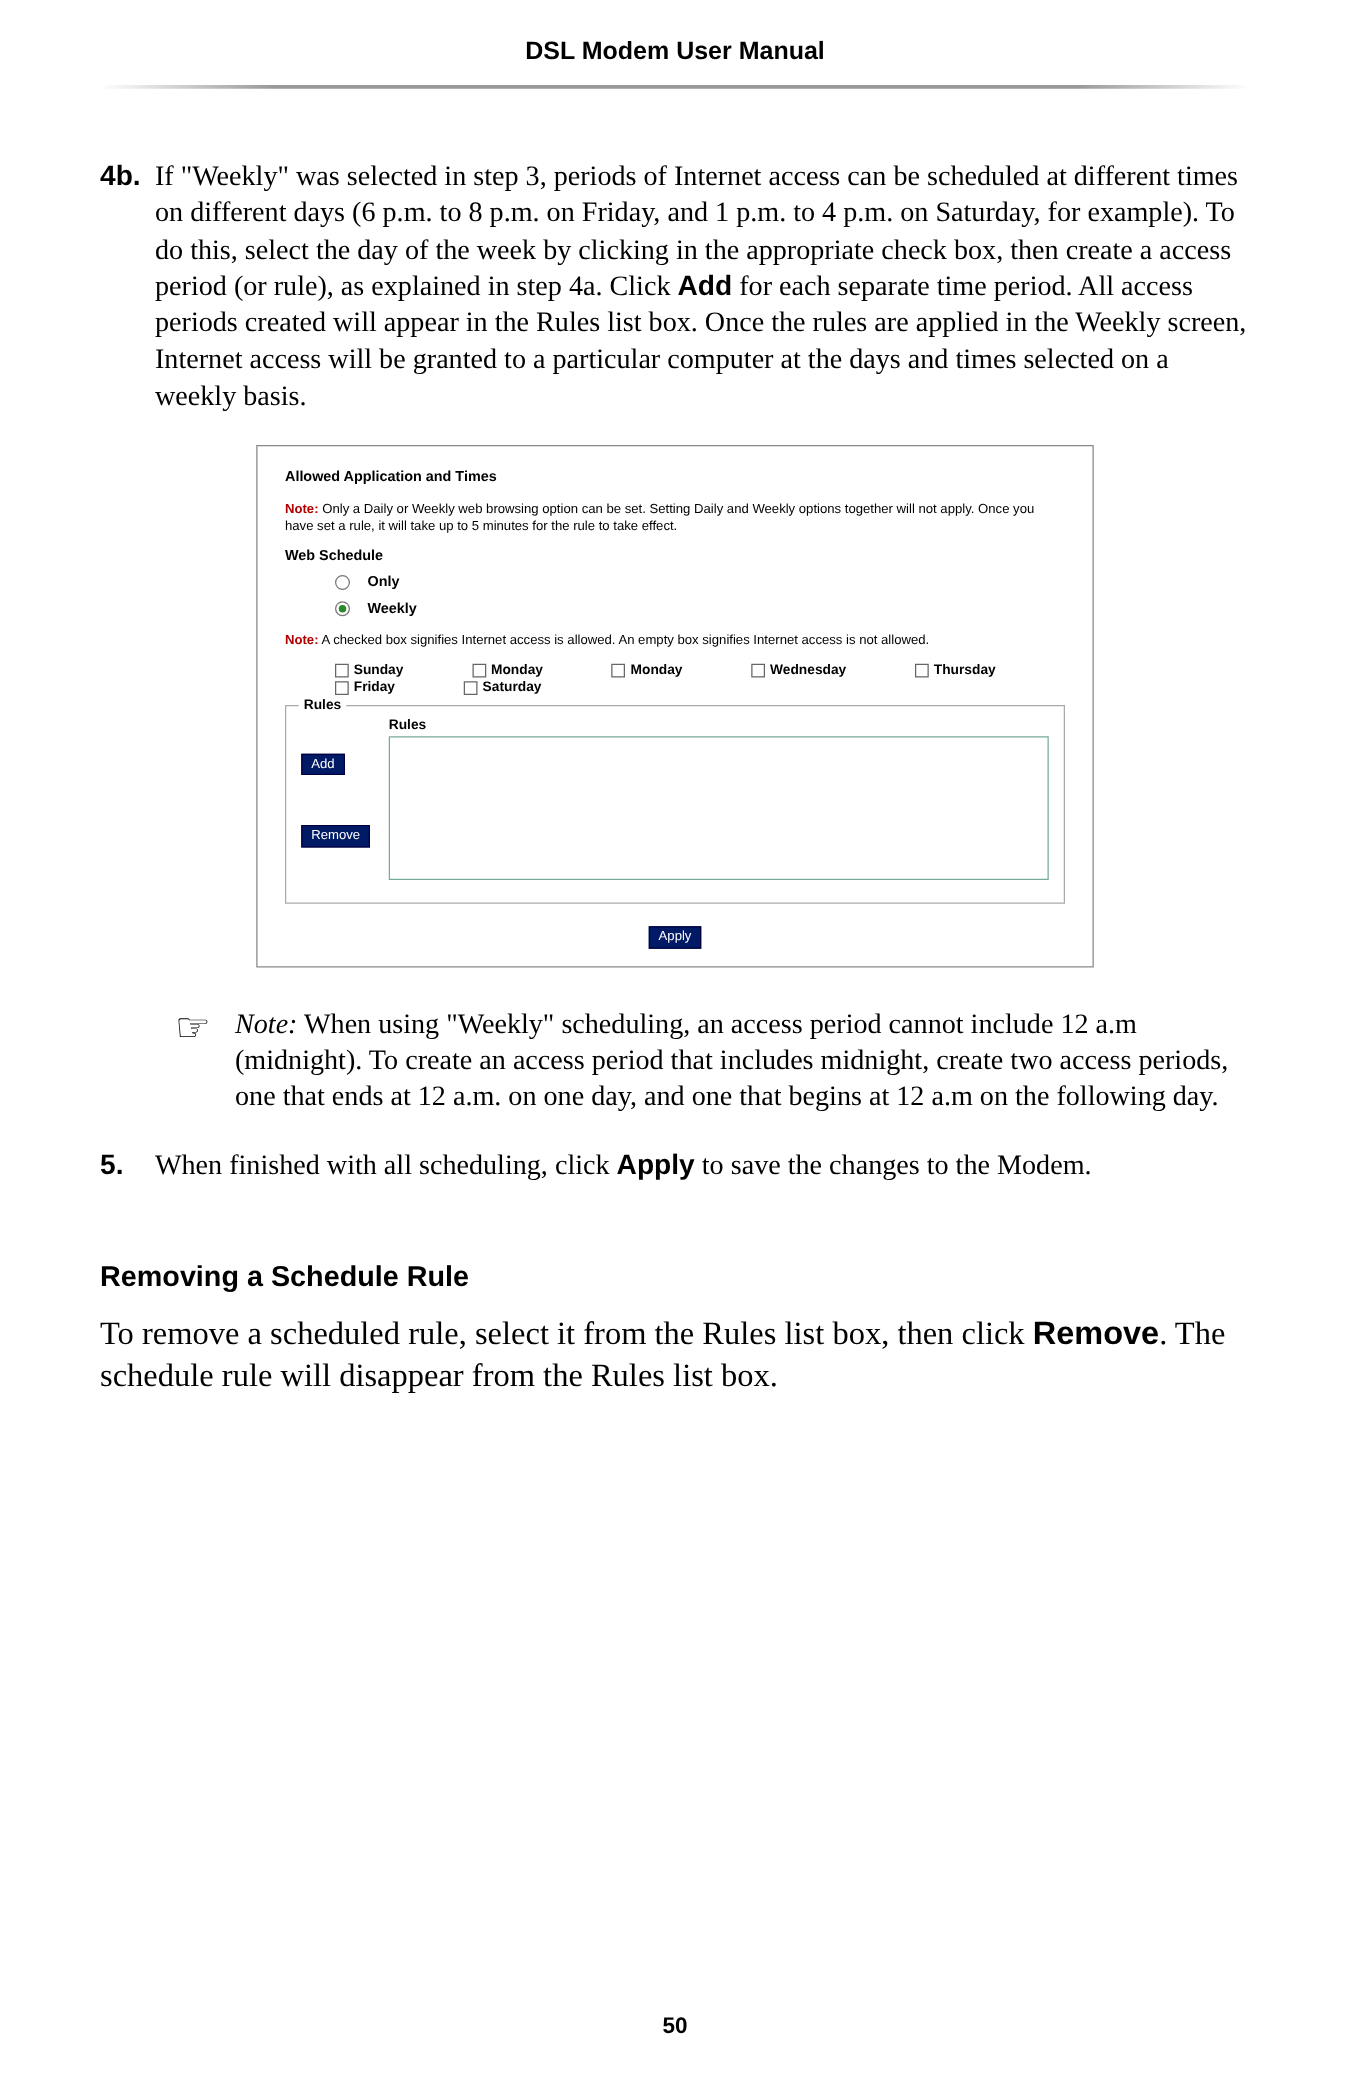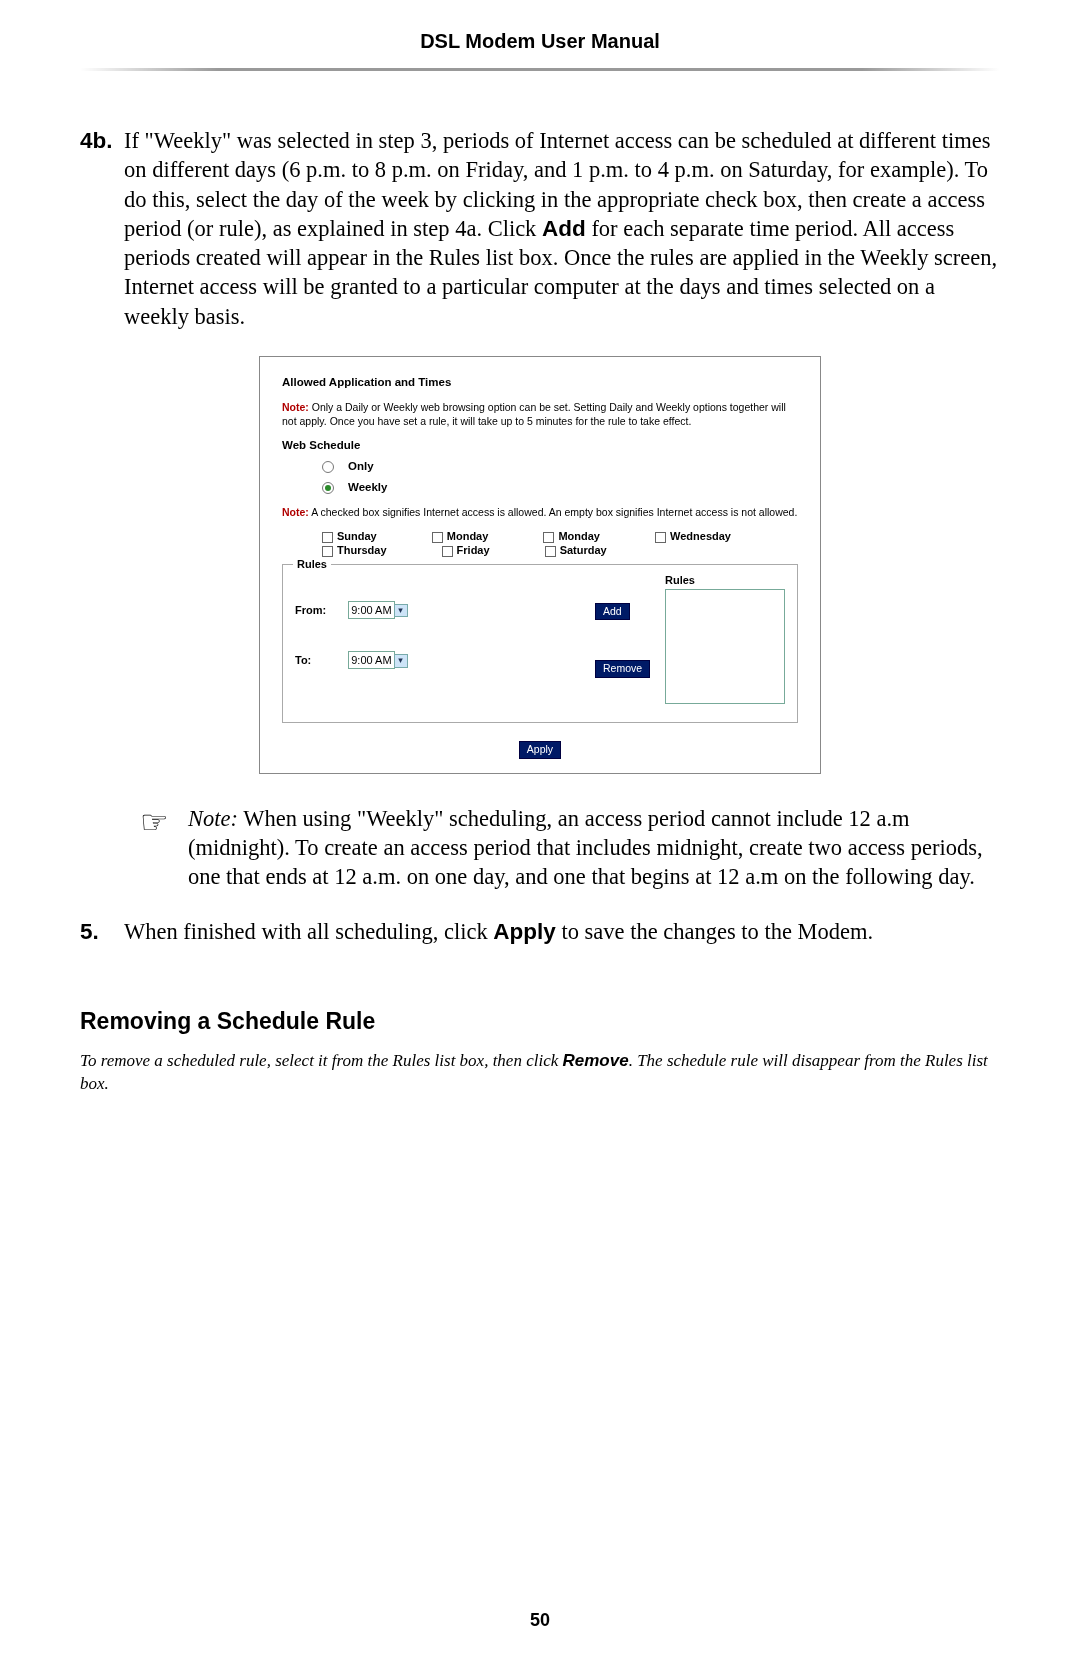--- a/index.html
+++ b/index.html
@@ -28,21 +28,21 @@
   .step-row { display: flex; margin-bottom: 10px; }
   .step-num { flex: 0 0 44px; font-family: 'Trebuchet MS', Arial, sans-serif; font-weight: bold; }
   .step-num-plain { flex: 0 0 44px; font-family: 'Trebuchet MS', Arial, sans-serif; font-weight: bold; }
   .step-text { flex: 1; }
   .bold-sans { font-family: 'Trebuchet MS', Arial, sans-serif; font-weight: bold; }
   .bold-serif { font-weight: bold; }
 
   
   .screenshot-wrap { display:flex; justify-content:center; margin: 25px 0 30px 0; }
   .ui-panel {
-    width: 562px;
+    width: 670px;
     border: 1px solid #888;
     background: #fff;
     padding: 18px 22px 14px 22px;
     font-family: Verdana, Arial, sans-serif;
     font-size: 11.5px;
     color: #000;
   }
   .ui-panel .section-title { font-weight: bold; margin-bottom: 10px; }
   .ui-panel .note-red { font-size: 10.5px; margin-bottom: 10px; line-height:1.35; }
   .ui-panel .note-red .note-label { color: #b00000; font-weight: bold; }
@@ -70,21 +70,21 @@
   .rules-box { border:1px solid #7a9; background:#fff; height:115px; }
   .apply-row { text-align:center; margin-top:18px; }
 
   
   .note-block { display:flex; margin: 0 0 26px 60px; }
   .note-icon { flex:0 0 48px; font-size:32px; line-height:1; padding-top:2px; }
   .note-text { flex:1; font-size:22.5px; line-height:1.3; }
   .note-ital { font-style: italic; font-weight: normal; }
 
   .section-heading { font-family:'Trebuchet MS', Arial, sans-serif; font-weight:bold; font-size:23px; margin: 60px 0 14px 0; }
-  .para { font-size:17px; line-height:1.3;font-style:italic; }
+  .para { font-size:26px; line-height:1.3; }
 
   .page-number { position:absolute; bottom:38px; left:0; right:0; text-align:center; font-family:'Trebuchet MS', Arial, sans-serif; font-weight:bold; font-size:18px; }
 </style>
 </head>
 <body>
 
 <div class="page-header">DSL Modem User Manual</div>
 <div class="header-divider"></div>
 
 <div class="body-content">
@@ -118,30 +118,20 @@
         <span class="day-item"><span class="chk"></span><span>Monday</span></span>
         <span class="day-item"><span class="chk"></span><span>Wednesday</span></span>
         <span class="day-item"><span class="chk"></span><span>Thursday</span></span>
         <span class="day-item"><span class="chk"></span><span>Friday</span></span>
         <span class="day-item"><span class="chk"></span><span>Saturday</span></span>
       </div>
 
       <div class="time-fieldset">
         <div class="time-legend">Rules</div>
         <div class="time-grid">
-          <div class="time-left">
-            <div class="trow">
-              <span class="tlabel">From:</span>
-              <span class="sel-box">9:00 AM</span><span class="sel-arrow">▾</span>
-            </div>
-            <div class="trow">
-              <span class="tlabel">To:</span>
-              <span class="sel-box">9:00 AM</span><span class="sel-arrow">▾</span>
-            </div>
-          </div>
           <div class="time-mid">
             <div style="margin-bottom:40px;"><span class="btn">Add</span></div>
             <div><span class="btn">Remove</span></div>
           </div>
           <div class="time-right">
             <div class="rules-title">Rules</div>
             <div class="rules-box"></div>
           </div>
         </div>
       </div>

